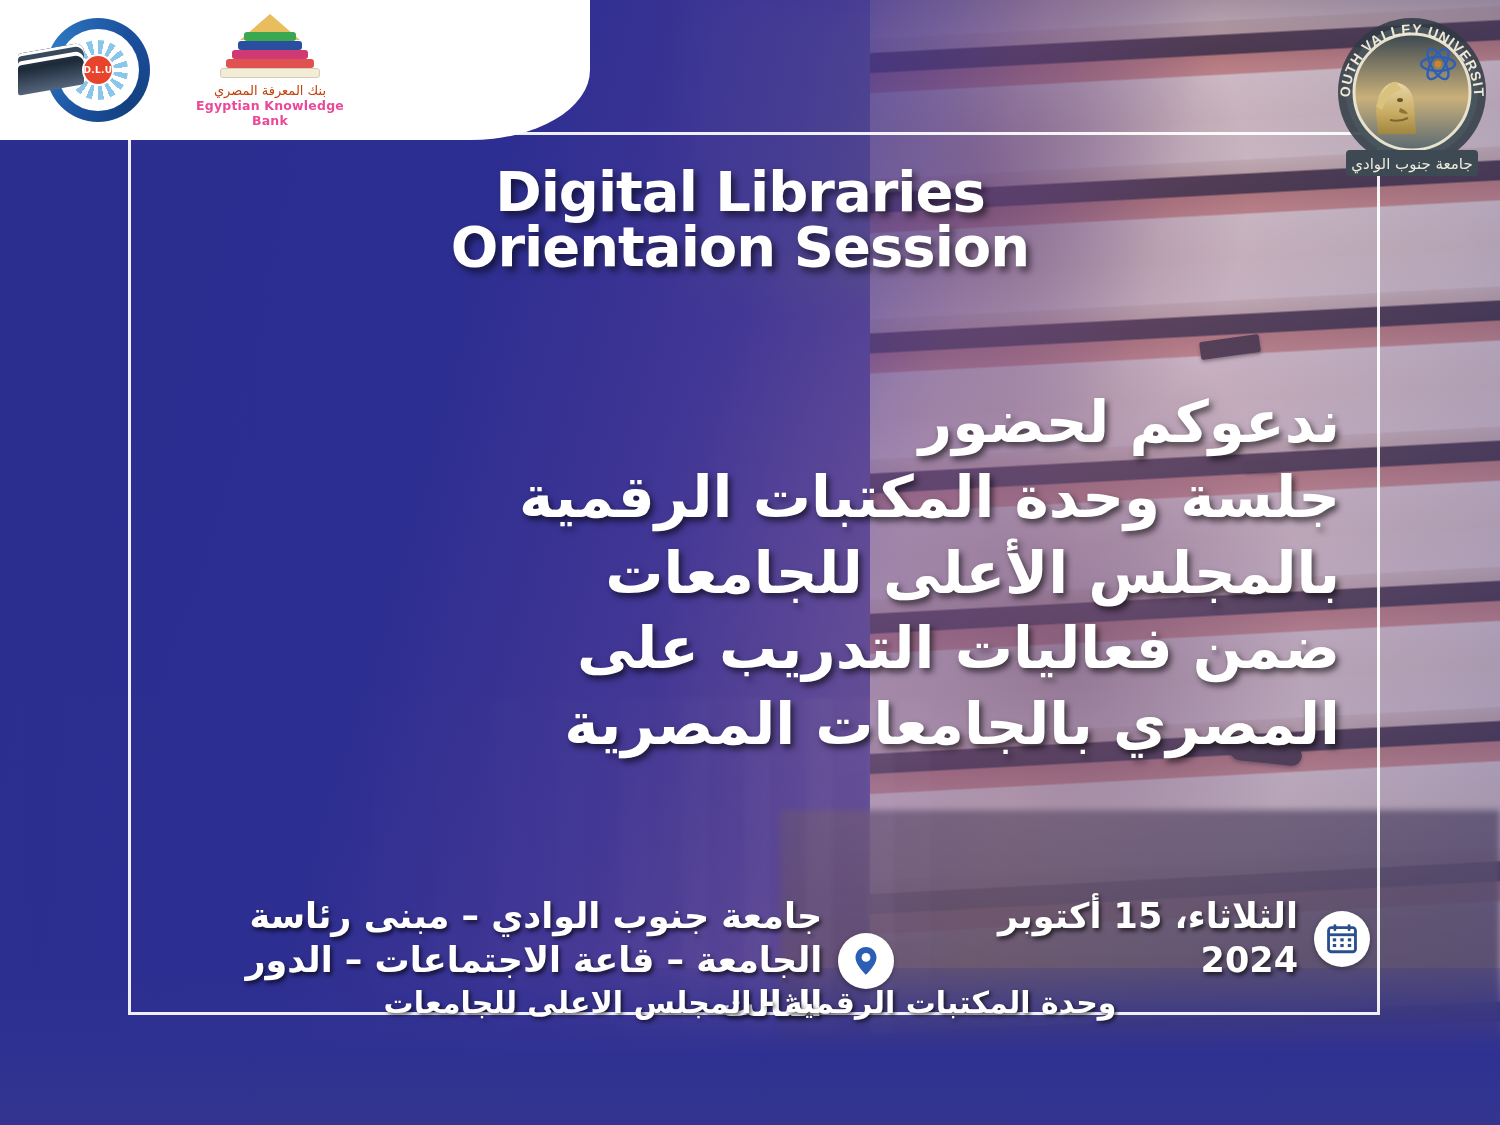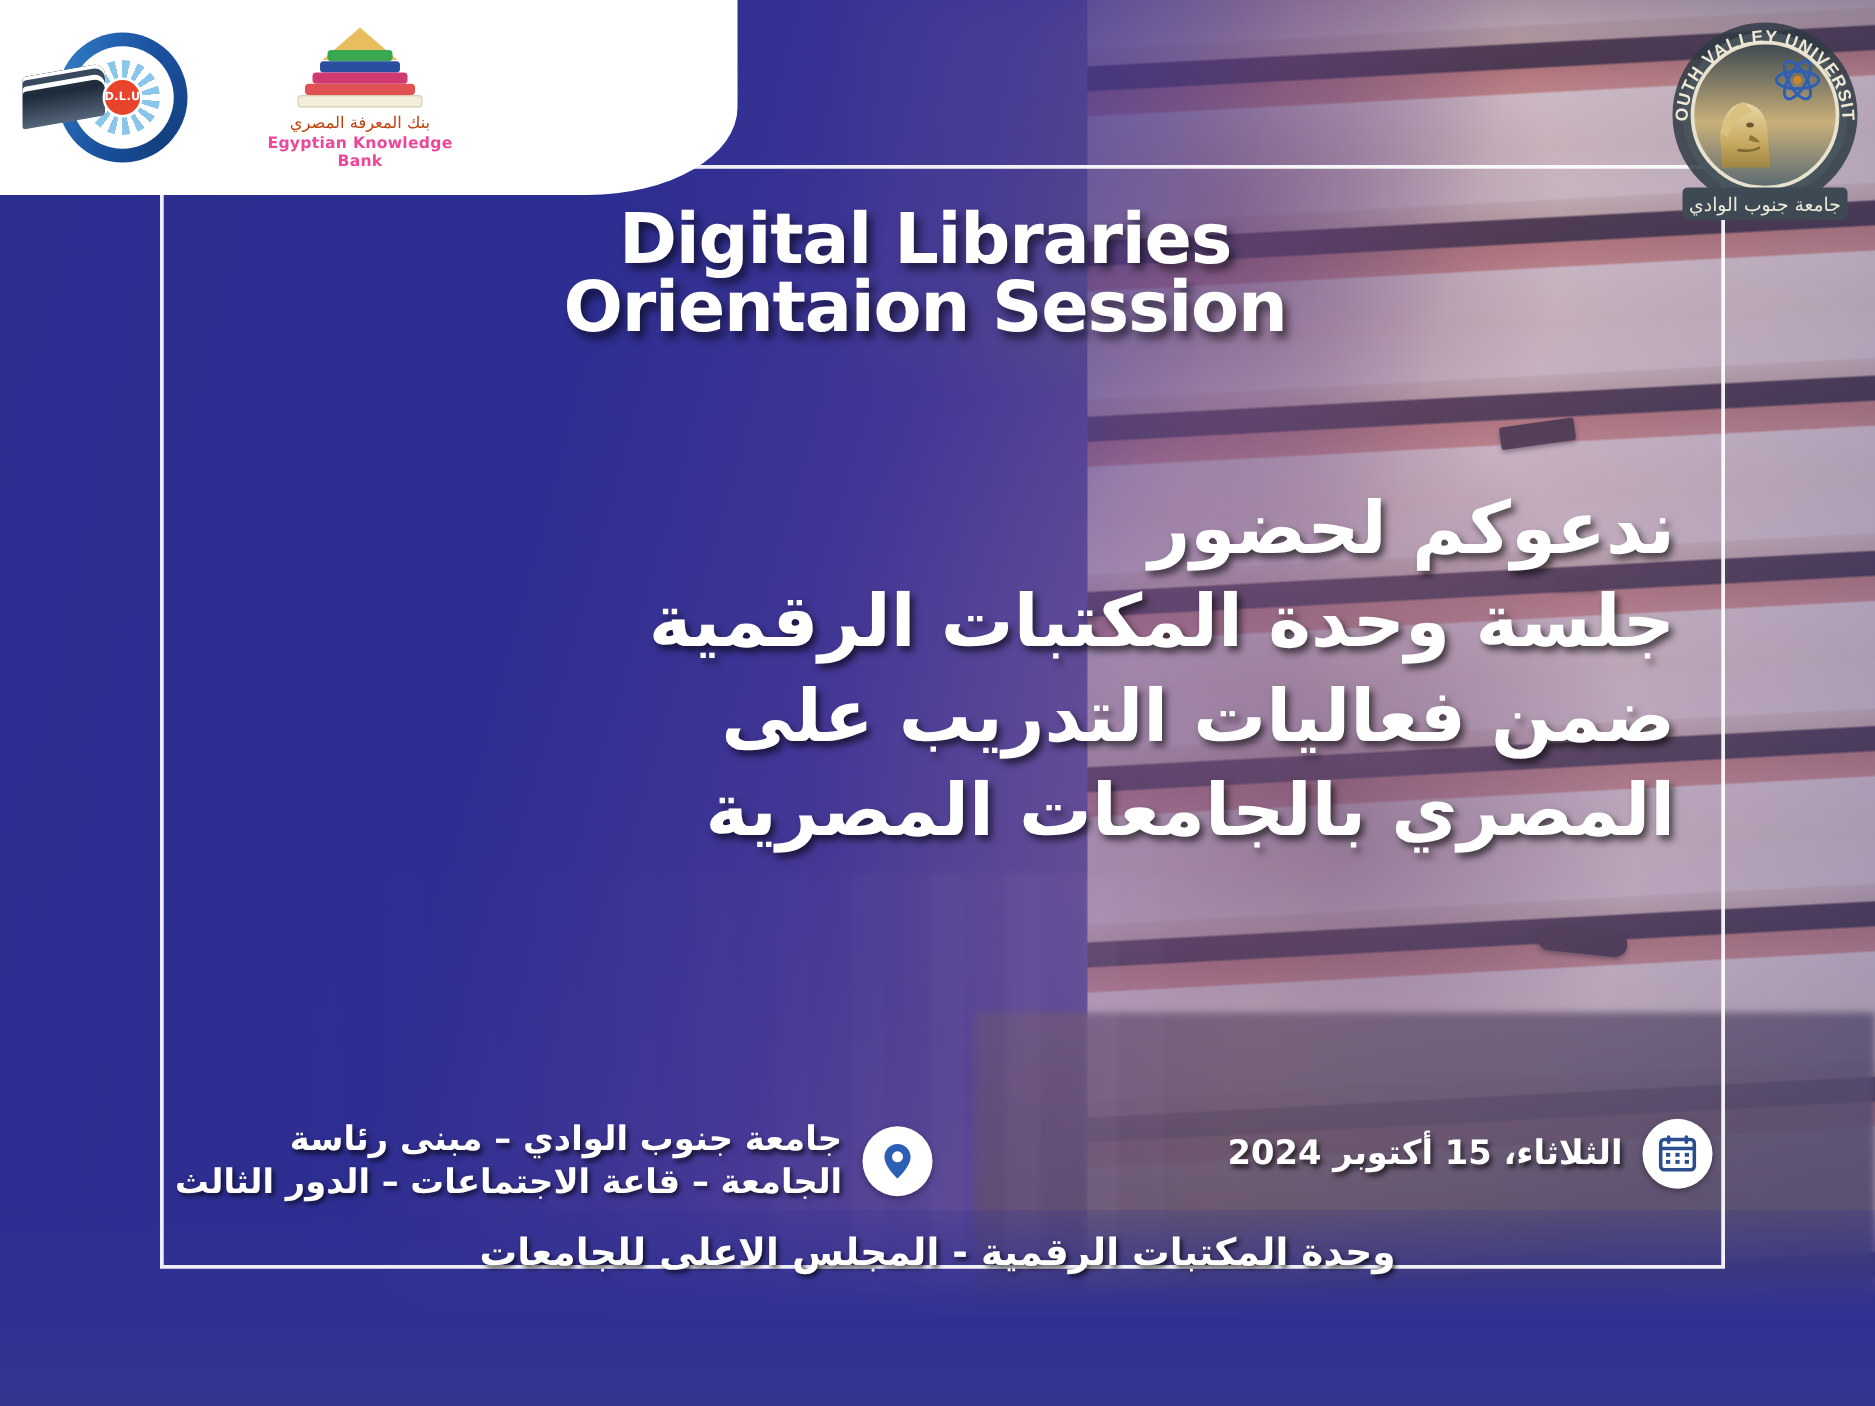--- a/index.html
+++ b/index.html
@@ -87,26 +87,26 @@
     background:radial-gradient(ellipse 45% 55% at 74% 50%, rgba(200,150,190,.20), transparent 70%);
   }
   .bottom-fade{
     position:absolute; left:0; bottom:0; width:100%; height:14%;
     background:linear-gradient(180deg, rgba(43,45,143,.2), #2f3192 55%, #33358f 100%);
   }
 
   
   .header-bar {
     position:absolute; left:0; top:0;
-    width:590px; height:156px;
+    width:590px; height:140px;
     background:#ffffff;
     border-bottom-right-radius:120px 70px;
     z-index:6;
     display:flex; align-items:center;
-    padding-left:12px; gap:26px;
+    padding-left:12px; gap:8px;
   }
   .logo { flex:0 0 auto; display:flex; flex-direction:column; align-items:center; }
 
   
   .dlu { position:relative; width:160px; height:112px; }
   .dlu-ring{
     position:absolute; left:34px; top:4px; width:104px; height:104px;
     border-radius:50%;
     background:
       conic-gradient(from 200deg,#1a4f9c 0deg,#2f7cc4 90deg,#1b4f9e 200deg,#13407f 300deg,#1a4f9c 360deg);
@@ -221,21 +221,21 @@
 
   
   .info{
     position:absolute; left:140px; top:895px; right:130px; z-index:8;
     display:flex; align-items:flex-start; justify-content:space-between;
     direction:rtl;
   }
   .info-block{ display:flex; align-items:center; gap:16px; }
   .info-text{
     direction:rtl; text-align:right;
-    color:#fff; font-weight:bold; font-size:27px; line-height:1.25;
+    color:#fff; font-weight:bold; font-size:35px; line-height:1.25;
     text-shadow:2px 3px 4px rgba(0,0,0,.65);
   }
   .icon-circle{
     flex:0 0 auto; width:56px; height:56px; border-radius:50%;
     background:#fff; display:flex; align-items:center; justify-content:center;
     box-shadow:0 2px 5px rgba(0,0,0,.35);
   }
 
   
   .footer{
@@ -337,20 +337,21 @@
   </div>
 
   <div class="title">
     <div>Digital Libraries</div>
     <div>Orientaion Session</div>
   </div>
 
   <div class="body-ar">
     <div>ندعوكم لحضور</div>
     <div>جلسة وحدة المكتبات الرقمية</div>
+    <div>بالمجلس الأعلى للجامعات</div>
     <div>ضمن فعاليات التدريب على</div>
     <div>المصري بالجامعات المصرية</div>
   </div>
 
   <div class="info">
 
     <div class="info-block">
       <span class="icon-circle">
         <svg width="34" height="34" viewBox="0 0 24 24">
           <rect x="2.5" y="4" width="19" height="17" rx="2" fill="none" stroke="#2b4f8e" stroke-width="2"></rect>

